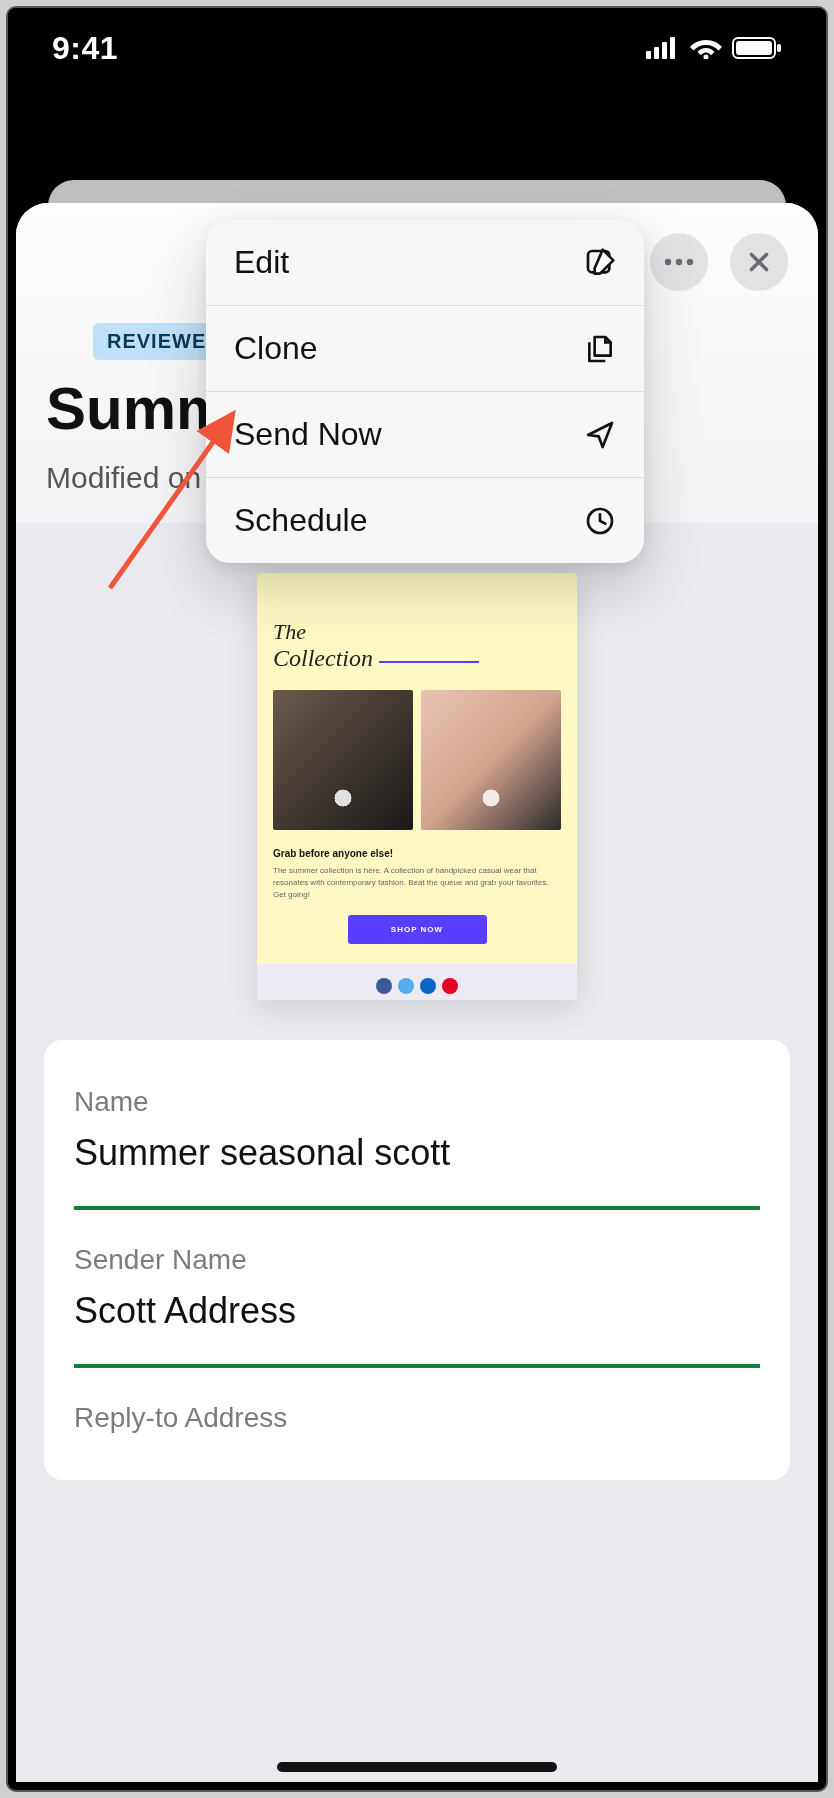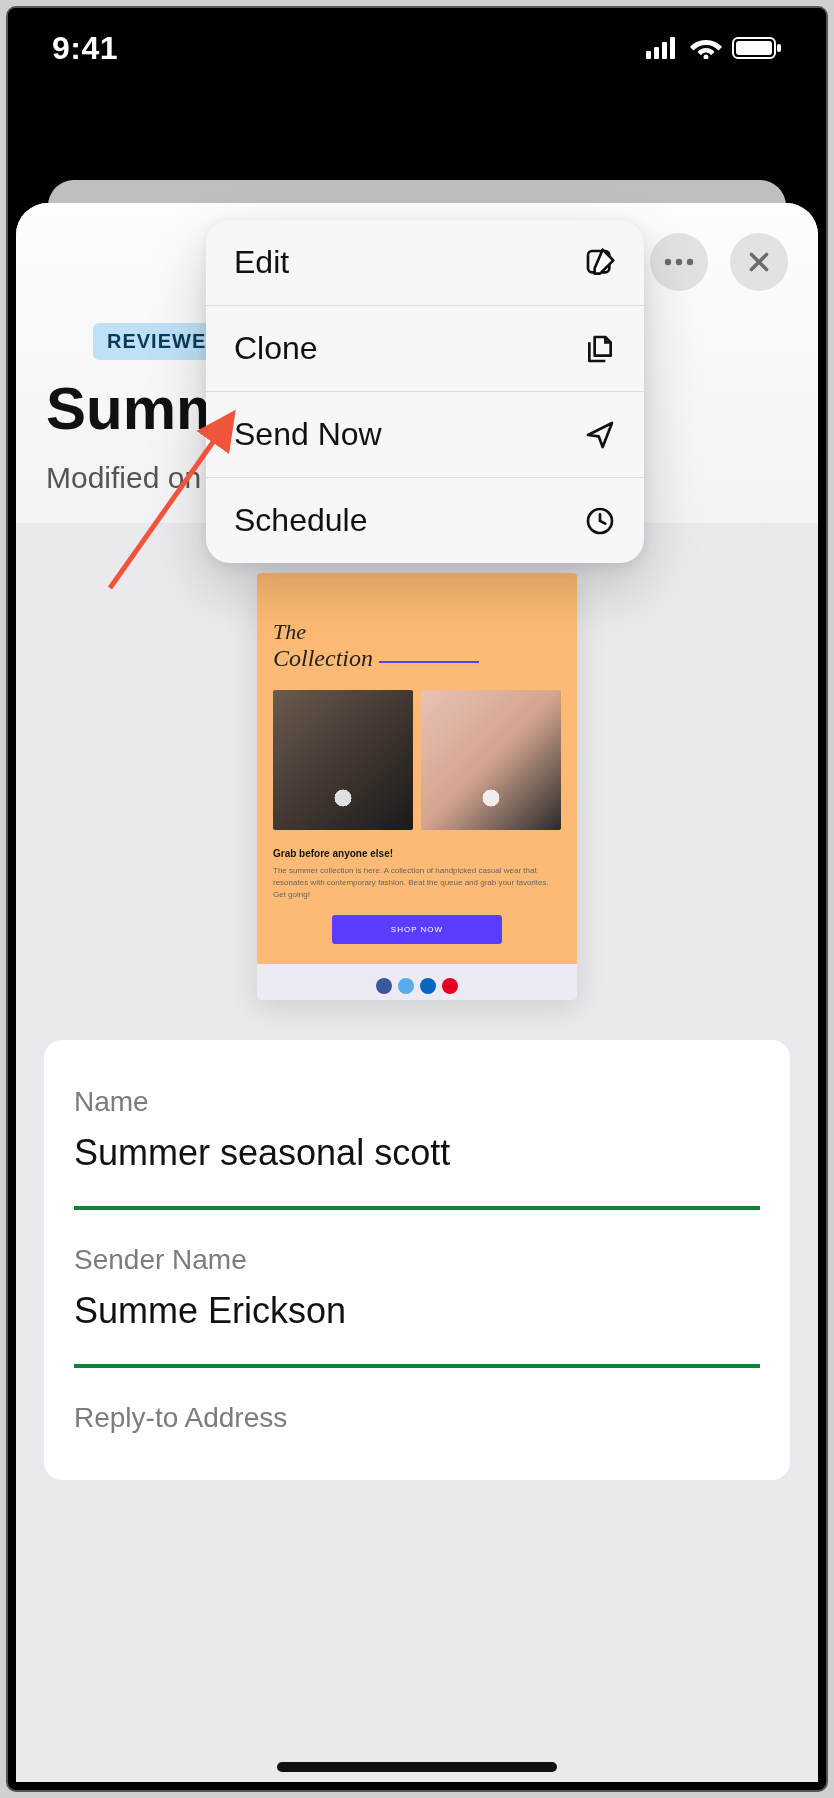--- a/index.html
+++ b/index.html
@@ -123,43 +123,43 @@
     pointer-events: none;
   }
 
   .preview-wrap {
     display:flex; justify-content:center;
     padding: 50px 0 40px 0;
     background: #e9e9ee;
   }
   .preview {
     width: 320px;
-    background: #fdba74;
+    background: #fef9c3;
     border-radius: 4px;
     box-shadow: 0 8px 30px rgba(0,0,0,0.12);
     overflow:hidden;
   }
   .preview-head { padding: 46px 16px 8px 16px; position:relative; }
   .preview-head .the { font-family: Georgia, serif; font-style: italic; font-size: 22px; color:#222; }
   .preview-head .summer { font-family: Georgia, serif; font-style: italic; font-size: 24px; color:#5a3eff; }
   .preview-head .coll { font-family: Georgia, serif; font-style: italic; font-size: 24px; color:#222; }
   .preview-head .underline { display:inline-block; width:100px; border-bottom:2px solid #5a3eff; margin-left:6px; vertical-align:middle; }
   .preview-imgs { display:flex; gap:8px; padding:10px 16px; }
   .preview-imgs .ph { flex:1; height:140px; border-radius:2px; }
   .ph.a { background: linear-gradient(135deg,#6b5a4e 0%,#3a322c 60%,#1a1a1a 100%); position:relative; }
   .ph.b { background: linear-gradient(135deg,#e9c2b4 0%,#d3a48f 50%,#2a2a2a 100%); position:relative; }
   .ph:after{content:"";position:absolute;bottom:10px;left:50%;transform:translateX(-50%);width:34px;height:44px;background:radial-gradient(circle,#fff 30%,transparent 31%);opacity:.85;}
   .preview-body { padding: 8px 16px 20px 16px; }
   .preview-body h4 { font-size:10px; font-weight:700; color:#111; margin-bottom:6px; }
   .preview-body p { font-size:8px; color:#666; line-height:1.5; }
   .preview-cta {
     display:block; margin:14px auto 0 auto;
-    width: 170px; text-align:center;
+    width: 139px; text-align:center;
     background:#5a3eff; color:#fff;
-    font-size:8px; font-weight:400; letter-spacing:1px;
+    font-size:8px; font-weight:700; letter-spacing:1px;
     padding:10px 0; border-radius:3px;
   }
   .preview-footer {
     background:#eceaf3; padding:14px 0 6px 0;
     display:flex; justify-content:center; gap:6px;
   }
   .sico { width:16px; height:16px; border-radius:50%; }
   .sico.fb{background:#3b5998;} .sico.tw{background:#55acee;} .sico.li{background:#0a66c2;} .sico.pi{background:#e60023;}
 
   .info-card {
@@ -253,21 +253,21 @@
       </div>
     </div>
 
     <div class="info-card">
       <div class="field">
         <div class="field-label">Name</div>
         <div class="field-value">Summer seasonal scott</div>
       </div>
       <div class="field">
         <div class="field-label">Sender Name</div>
-        <div class="field-value">Summe Erickson</div>
+        <div class="field-value">Scott Address</div>
       </div>
       <div class="field">
         <div class="field-label">Reply-to Address</div>
       </div>
     </div>
 
     <div class="home-indicator"></div>
   </div>
 
   <div class="dropdown">

